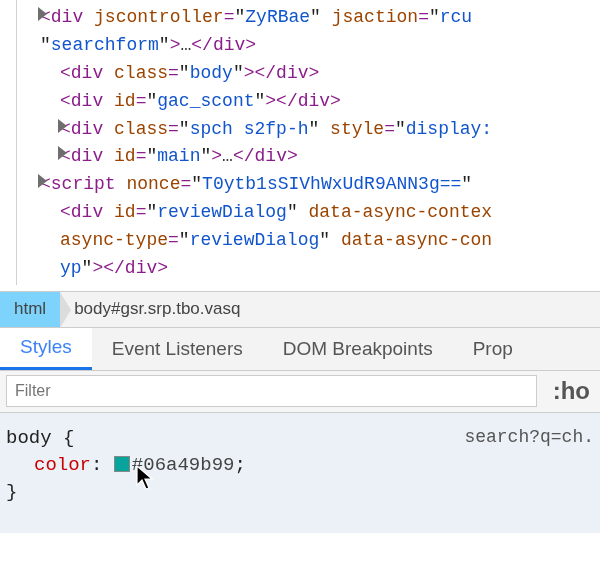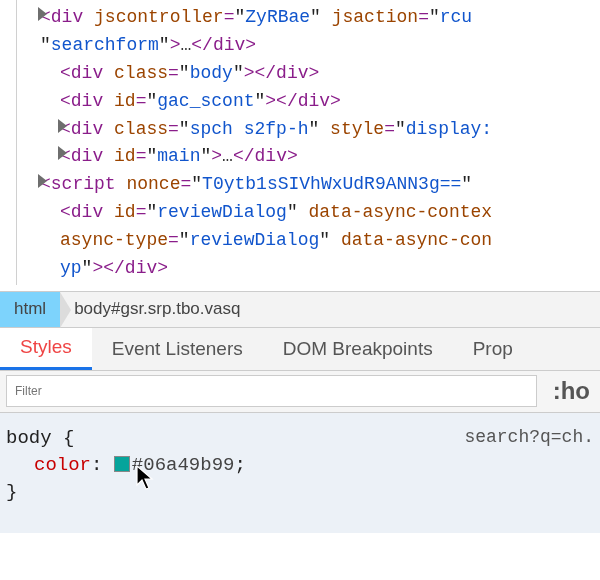--- a/index.html
+++ b/index.html
@@ -94,41 +94,41 @@
     background: #f3f3f3;
   }
   .tabs .tab {
     padding: 0 20px;
     height: 100%;
     display: flex;
     align-items: center;
     cursor: default;
   }
   .tabs .tab.active {
-    color: #ef4444;
+    color: #3b82f6;
     border-bottom: 3px solid #1a73e8;
     background: #fff;
   }
 
   .filter-row {
     display: flex;
     align-items: center;
     border-bottom: 1px solid #ccc;
     background: #f5f5f5;
     height: 42px;
     font-family: "Helvetica Neue", Arial, sans-serif;
   }
   .filter-row input {
     flex: 1;
     margin: 4px 6px;
     height: 32px;
     padding: 0 8px;
     border: 1px solid #ccc;
     background: #fff;
-    font-size: 12px;
+    font-size: 16px;
     color: #888;
     font-family: inherit;
   }
   .filter-row .hov {
     padding: 0 10px;
     font-weight: bold;
     color: #555;
     font-size: 24px;
   }
 

